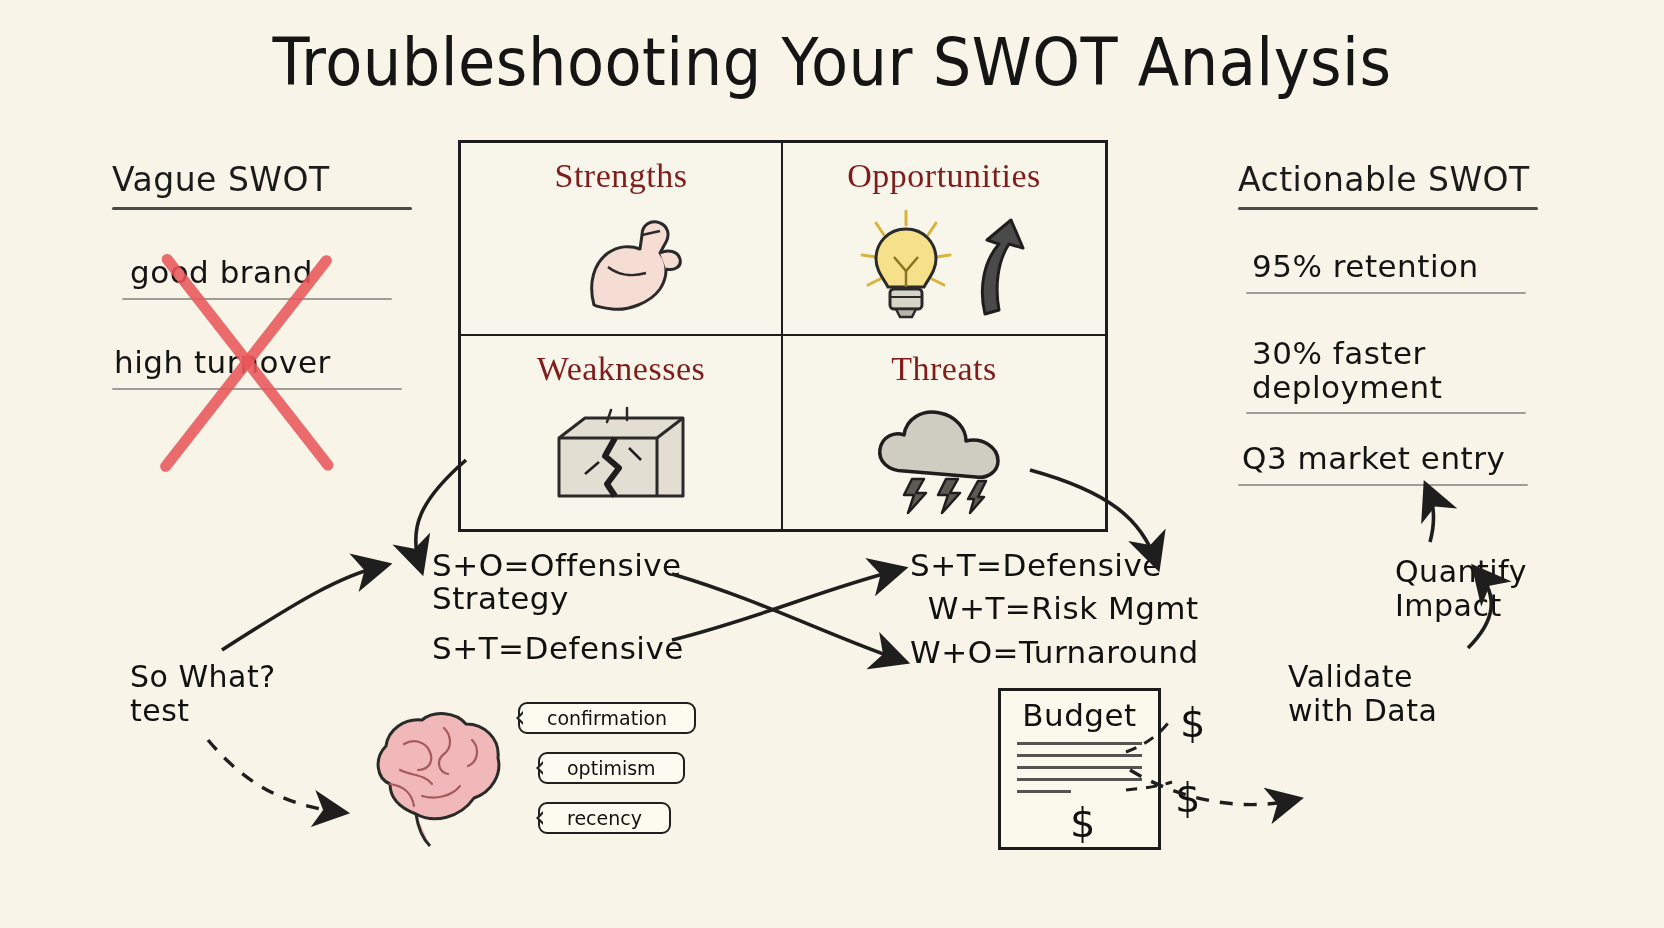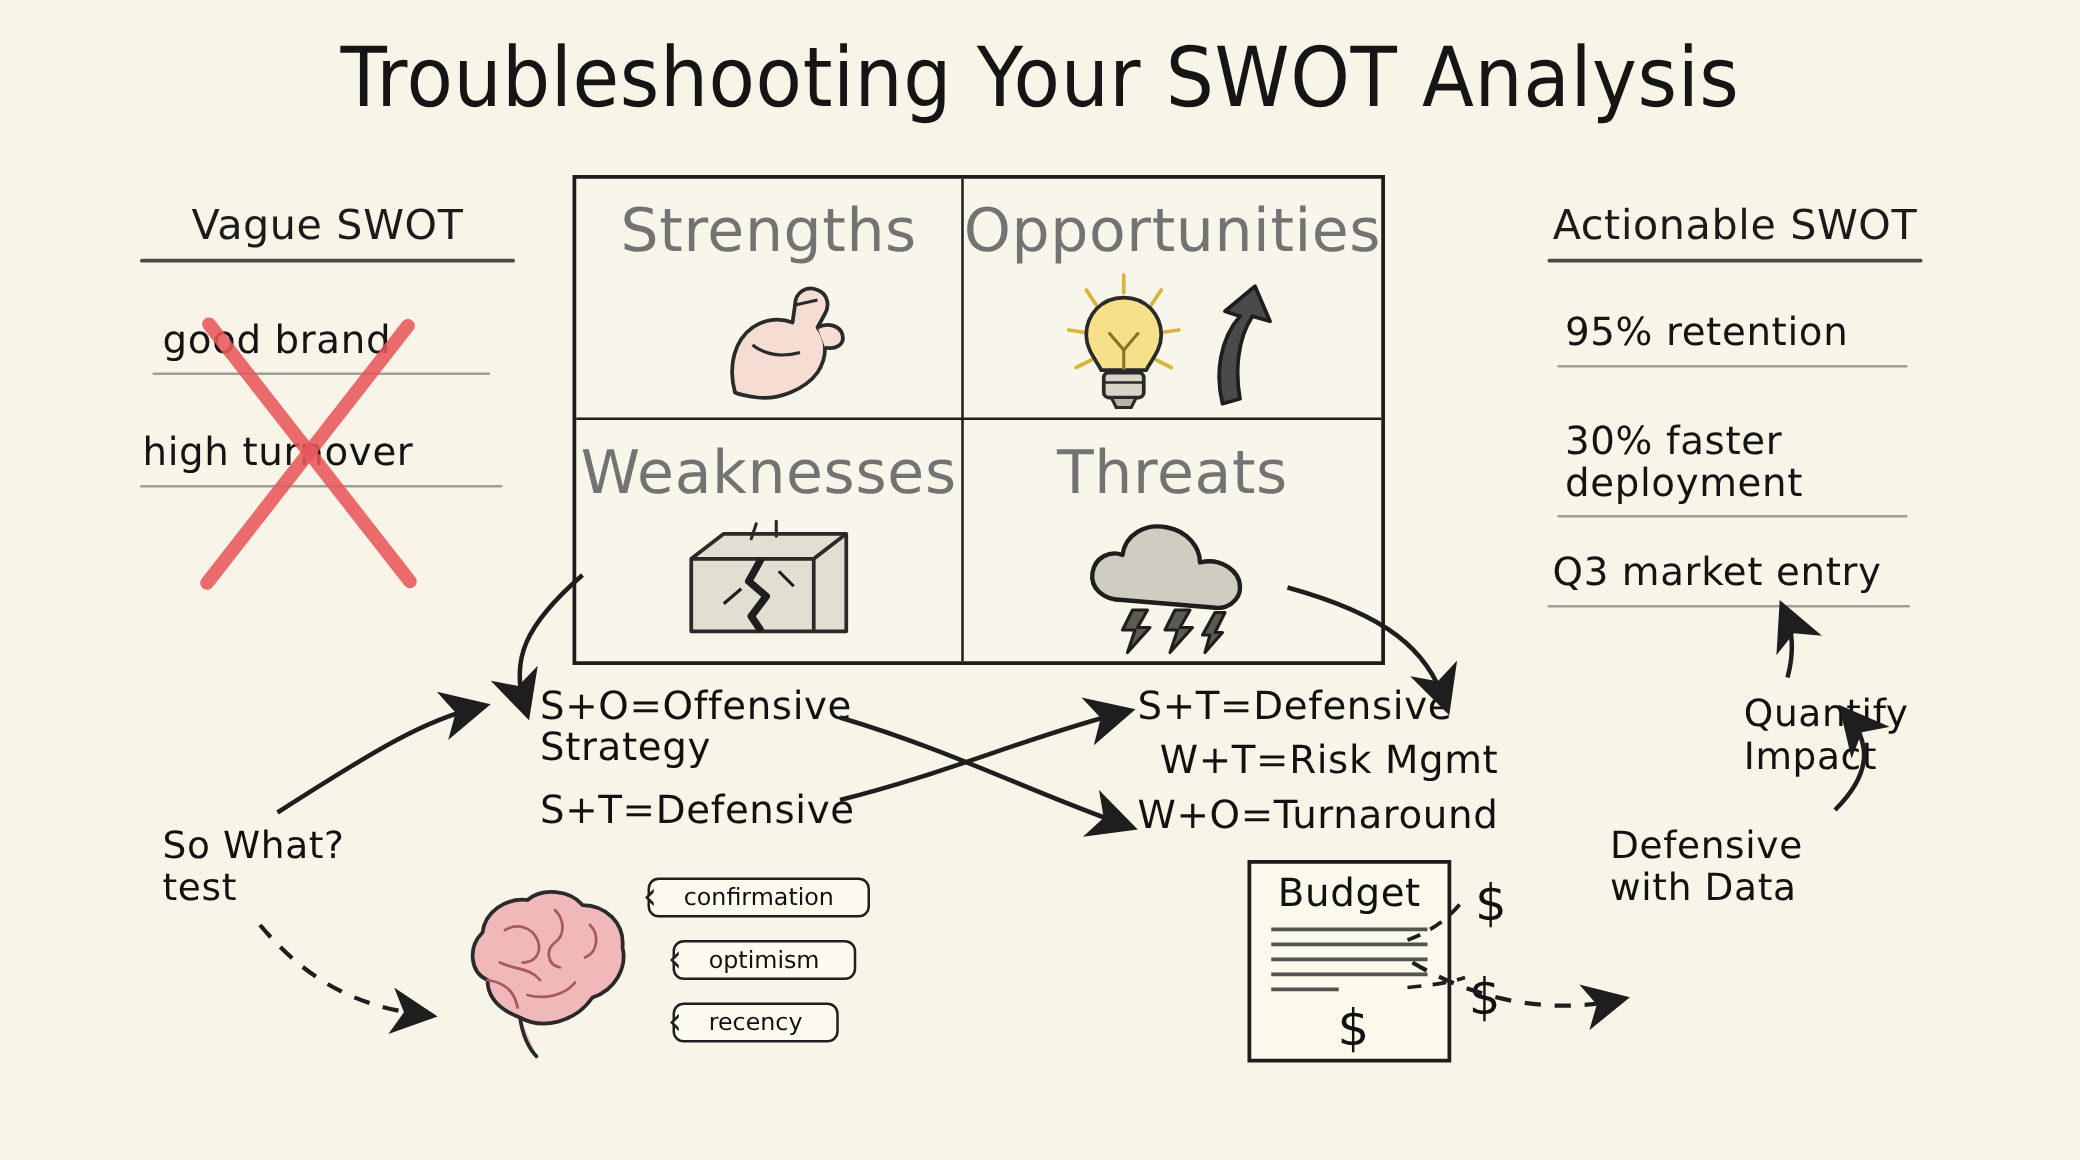--- a/index.html
+++ b/index.html
@@ -14,21 +14,21 @@
   .hand{font-family:"DejaVu Sans", sans-serif;letter-spacing:.5px;}
 
   
   #title{
     left:0;top:24px;width:1664px;text-align:center;
     font-size:66px;font-weight:400;color:#151515;
     transform:scaleX(.92);
   }
 
   
-  .col-head{font-size:33px;color:#1b1b1b;white-space:nowrap;text-align:center;}
+  .col-head{font-size:33px;color:#1b1b1b;white-space:nowrap;}
   .rule{height:3px;background:#2a2a2a;border-radius:3px;opacity:.85;}
   .rule.light{height:2px;background:#555;opacity:.55;}
   .item{font-size:31px;color:#141414;white-space:nowrap;}
 
   #leftcol{left:112px;top:160px;width:300px;}
   #rightcol{left:1238px;top:160px;width:300px;}
 
   
   #redx{left:110px;top:215px;width:230px;height:285px;}
   .xbar{position:absolute;left:0;top:50%;width:272px;height:11px;background:#e8565a;
@@ -39,21 +39,21 @@
   
   #matrix{left:458px;top:140px;width:650px;height:392px;
           border:3px solid #1d1d1d;box-sizing:border-box;
           display:grid;grid-template-columns:1fr 1fr;grid-template-rows:1fr 1fr;
           background:rgba(255,255,255,.12);}
   .quad{position:relative;box-sizing:border-box;display:flex;flex-direction:column;
         align-items:center;padding-top:14px;}
   .quad.q1{border-right:2.5px solid #1d1d1d;border-bottom:2.5px solid #1d1d1d;}
   .quad.q2{border-bottom:2.5px solid #1d1d1d;}
   .quad.q3{border-right:2.5px solid #1d1d1d;}
-  .qlabel{font-size:48px;color:#737373;}
+  .qlabel{font-size:34px;color:#7f1d1d;font-family:Liberation Serif, serif;}
   .qart{flex:1;display:flex;align-items:center;justify-content:center;width:100%;}
   
   .bulbwrap{display:flex;align-items:center;gap:6px;}
 
   
   .strat{font-size:31px;line-height:1.08;color:#111;white-space:nowrap;}
   #stratL{left:432px;top:549px;}
   #stratR{left:910px;top:549px;}
 
   
@@ -219,21 +219,21 @@
     <div>So What?</div>
     <div>test</div>
   </div>
 
   <div class="abs blabel hand" id="quantify">
     <div>Quantify</div>
     <div>Impact</div>
   </div>
 
   <div class="abs blabel hand" id="validate">
-    <div>Defensive</div>
+    <div>Validate</div>
     <div>with Data</div>
   </div>
 
   <div class="abs" id="brainwrap">
     <svg width="175" height="150" viewBox="0 0 175 150">
       <path d="M30 84 C16 78 14 58 26 46 C28 30 44 18 62 20 C74 10 96 12 106 24 C124 24 140 38 138 58 C142 74 132 92 114 98 C100 118 74 124 56 114 C40 108 30 98 30 84 Z" fill="#f0b8b8" stroke="#2a2a2a" stroke-width="3" stroke-linejoin="round"></path>
       <g fill="none" stroke="#a8595c" stroke-width="2.2" stroke-linecap="round">
         <path d="M44 44 C54 38 66 42 70 52 C74 62 68 70 58 70"></path>
         <path d="M84 28 C92 36 92 48 84 54 C76 60 78 72 88 74"></path>
         <path d="M112 40 C120 48 118 62 108 66"></path>

